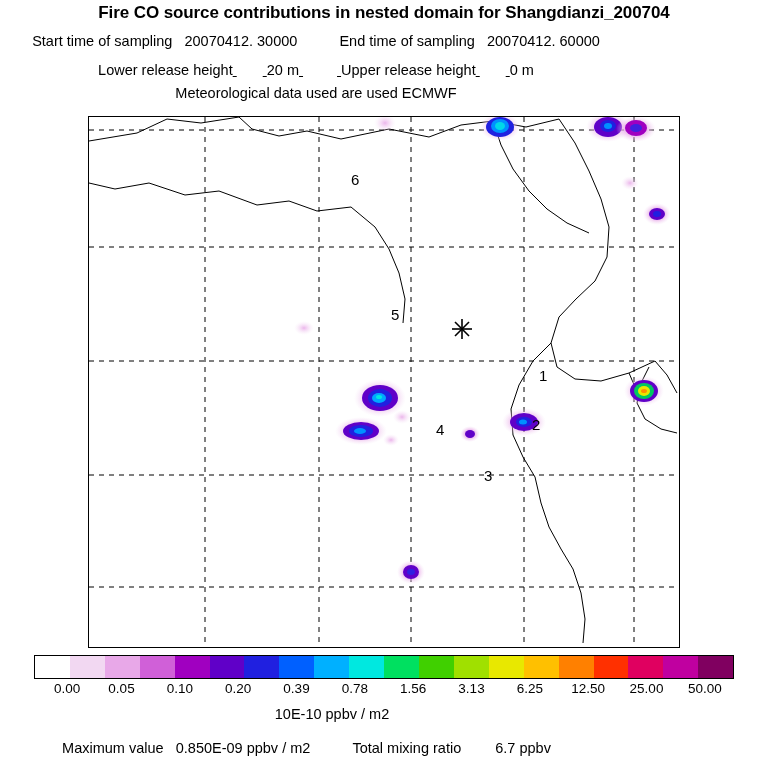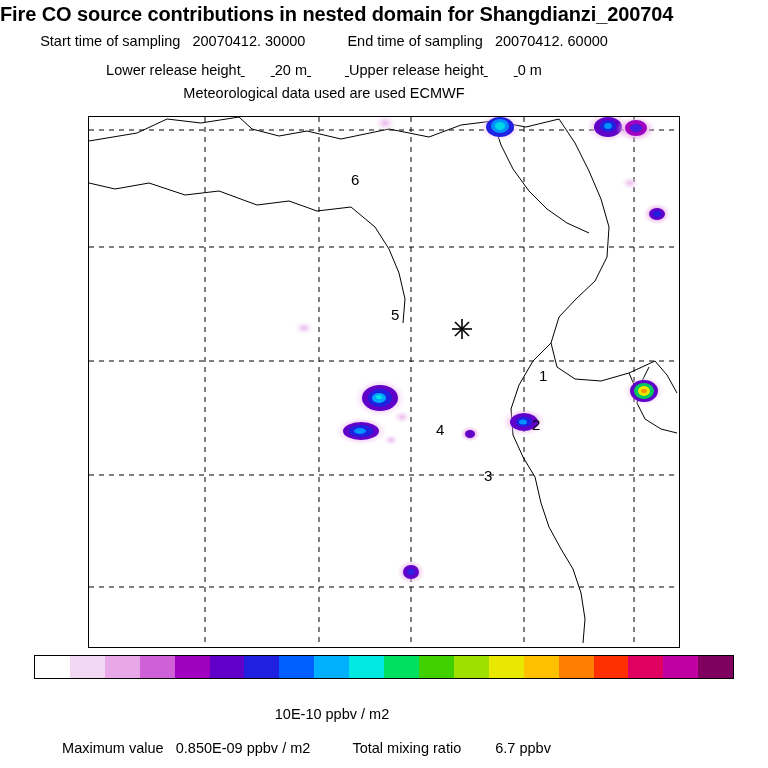--- a/index.html
+++ b/index.html
@@ -19,30 +19,30 @@
     position: relative;
     width: 768px;
     height: 768px;
   }
 
   
   .title {
     position: absolute;
     top: 3px;
     left: 0;
-    width: 624px;
+    width: 768px;
     text-align: center;
-    font-size: 20px;
+    font-size: 17px;
     font-weight: bold;
     letter-spacing: -0.1px;
     white-space: nowrap;
   }
   .subline {
     position: absolute;
-    left: 16px;
+    left: 8px;
     width: 616px;
     text-align: center;
     font-size: 14.5px;
     white-space: nowrap;
   }
   .subline1 { top: 33px; }
   .subline2 { top: 62px; text-decoration: underline; }
   .subline3 { top: 85px; }
   .sub-seg { display: inline-block; }
   .gap-lg { display: inline-block; width: 34px; }
@@ -281,20 +281,34 @@
         <div class="sw" style="background: rgb(64, 208, 0);"></div>
         <div class="sw" style="background: rgb(160, 224, 0);"></div>
         <div class="sw" style="background: rgb(232, 232, 0);"></div>
         <div class="sw" style="background: rgb(255, 192, 0);"></div>
         <div class="sw" style="background: rgb(255, 128, 0);"></div>
         <div class="sw" style="background: rgb(255, 48, 0);"></div>
         <div class="sw" style="background: rgb(224, 0, 96);"></div>
         <div class="sw" style="background: rgb(192, 0, 160);"></div>
         <div class="sw" style="background: rgb(128, 0, 96);"></div>
       </div>
+    <div class="cbar-ticks" id="cbar-ticks">
+        <span style="left: 33.1667px;">0.00</span>
+        <span style="left: 87.5px;">0.05</span>
+        <span style="left: 145.833px;">0.10</span>
+        <span style="left: 204.167px;">0.20</span>
+        <span style="left: 262.5px;">0.39</span>
+        <span style="left: 320.833px;">0.78</span>
+        <span style="left: 379.167px;">1.56</span>
+        <span style="left: 437.5px;">3.13</span>
+        <span style="left: 495.833px;">6.25</span>
+        <span style="left: 554.167px;">12.50</span>
+        <span style="left: 612.5px;">25.00</span>
+        <span style="left: 670.833px;">50.00</span>
+      </div>
   </div>
   <div class="cbar-label">10E-10 ppbv / m2</div>
 
   <div class="footer">
     <span class="sub-seg">Maximum value</span>
     <span class="sub-seg">&nbsp;</span>
     <span class="sub-seg">0.850E-09 ppbv / m2</span>
     <span class="gap-lg"></span>
     <span class="sub-seg">Total mixing ratio</span>
     <span class="gap-md"></span>

